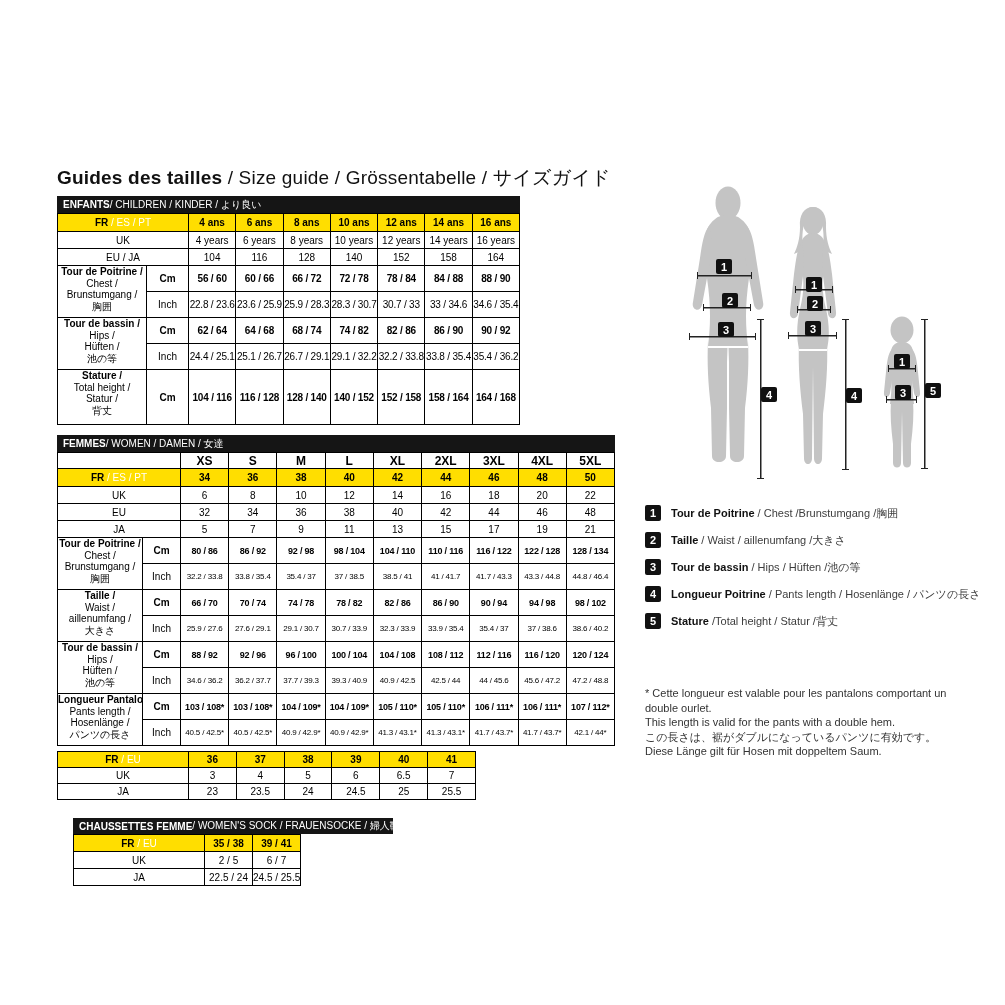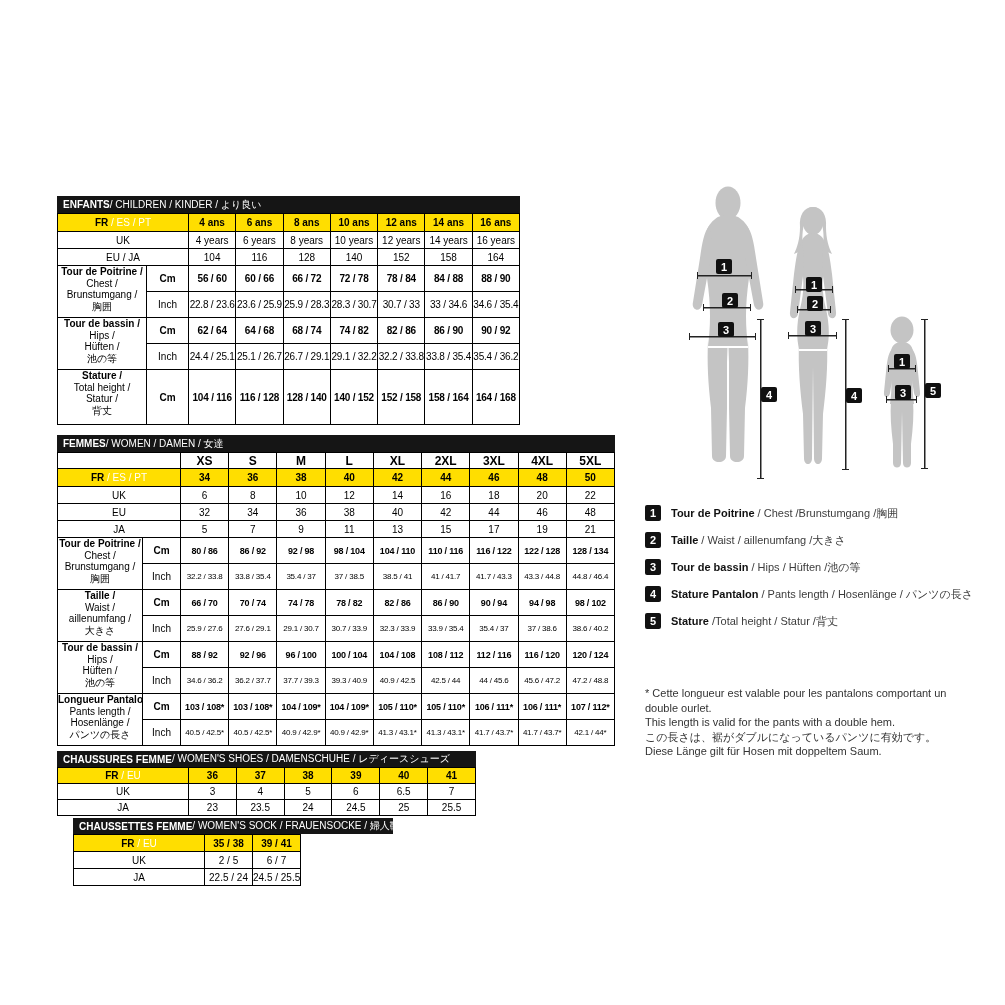--- a/index.html
+++ b/index.html
@@ -74,20 +74,21 @@
   .legend-text{font-size:11px;line-height:16px;color:#3c3c3c;white-space:nowrap;}
   .legend-text b{color:#111;font-weight:700;}
 
   .footnote{position:absolute;left:645px;top:686px;width:340px;font-size:11px;line-height:14.5px;color:#333;}
 </style>
 </head>
 <body>
 
 <div class="page">
 
+  <div class="title"><b>Guides des tailles</b><span> / Size guide / Grössentabelle / サイズガイド</span></div>
 
   <div class="tbl-wrap" id="tw-children">
     <div class="bar">
         <b>ENFANTS</b>
         <span> / CHILDREN / KINDER / より良い</span>
       </div>
     <table class="sz">
       <colgroup>
           <col class="c-lab">
           <col class="c-unit">
@@ -351,24 +352,20 @@
             <td class="num inch">41.3 / 43.1*</td>
             <td class="num inch">41.7 / 43.7*</td>
             <td class="num inch">41.7 / 43.7*</td>
             <td class="num inch">42.1 / 44*</td>
           </tr>
         </tbody>
       </table>
   </div>
 
   <div class="tbl-wrap" id="tw-shoes">
-    <div class="bar">
-        <b>CHAUSSURES FEMME</b>
-        <span> / WOMEN'S SHOES / DAMENSCHUHE / レディースシューズ</span>
-      </div>
     <table class="sz">
       <colgroup>
           <col class="c-lab">
           <col span="6">
         </colgroup>
     <tbody>
           <tr class="r-yellow">
             <td class="label" colspan="1"><b>FR</b><span class="lt"> / EU</span></td>
             <td class="num dat">36</td>
             <td class="num dat">37</td>
@@ -487,21 +484,21 @@
     <div class="legend-item">
       <span class="legend-num">2</span>
       <span class="legend-text"><b>Taille</b><span> / Waist / aillenumfang /大きさ</span></span>
     </div>
     <div class="legend-item">
       <span class="legend-num">3</span>
       <span class="legend-text"><b>Tour de bassin</b><span> / Hips / Hüften /池の等</span></span>
     </div>
     <div class="legend-item">
       <span class="legend-num">4</span>
-      <span class="legend-text"><b>Stature Pantalon</b><span> / Pants length / Hosenlänge / パンツの長さ</span></span>
+      <span class="legend-text"><b>Longueur Poitrine</b><span> / Pants length / Hosenlänge / パンツの長さ</span></span>
     </div>
     <div class="legend-item">
       <span class="legend-num">5</span>
       <span class="legend-text"><b>Stature</b><span> /Total height  / Statur /背丈</span></span>
     </div>
   </div>
 
   <div class="footnote">
     <div>* Cette longueur est valable pour les pantalons comportant un</div>
     <div>double ourlet.</div>

